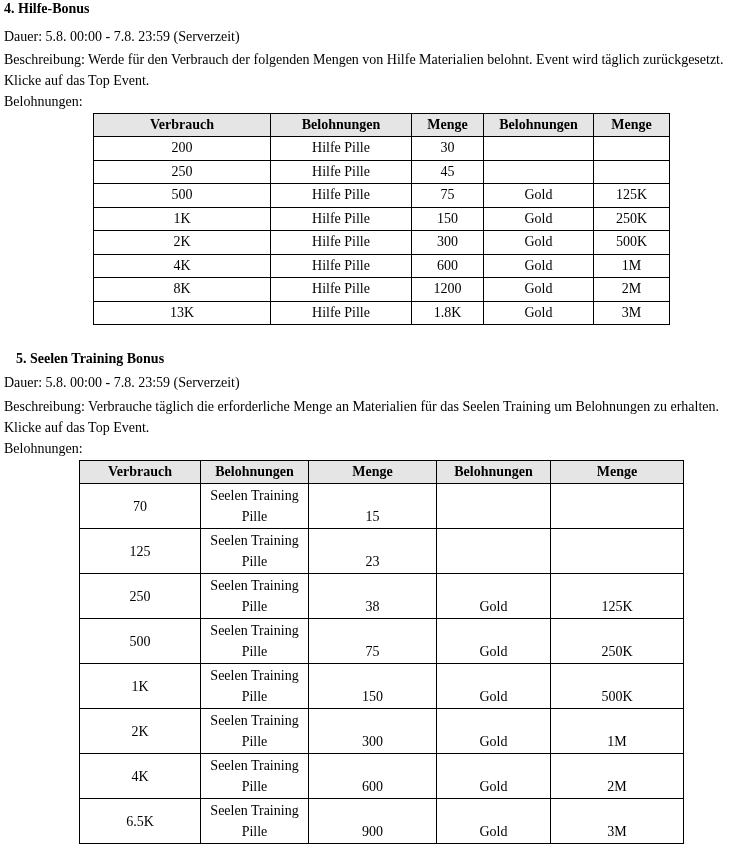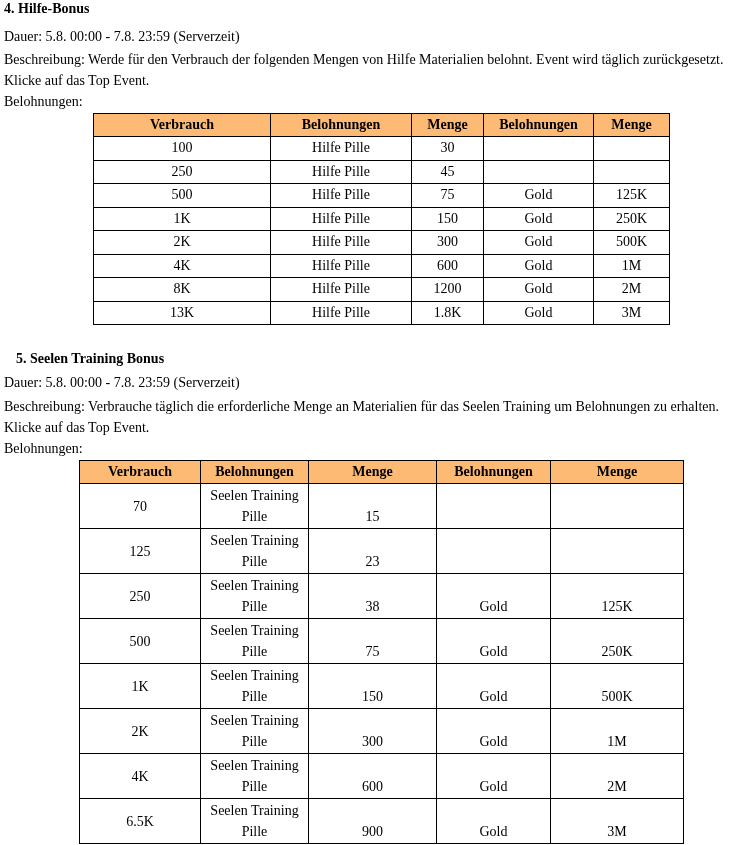--- a/index.html
+++ b/index.html
@@ -16,21 +16,21 @@
     border-collapse: collapse;
     table-layout: fixed;
     font-size: 14px;
   }
   table.t th, table.t td {
     border: 1px solid #000;
     padding: 0;
     text-align: center;
   }
   table.t th {
-    background: #fdba74;
+    background: #e5e5e5;
     font-weight: bold;
     height: 22px;
     line-height: 22px;
     vertical-align: middle;
   }
   table.t1 td { height: 22.5px; line-height: 18px; vertical-align: middle; }
   table.t2 td { height: 43px; line-height: 21px; }
   table.t2 td.mid { vertical-align: middle; }
   table.t2 td.bot { vertical-align: bottom; padding-bottom: 1px; margin-left: 44px; }
   table.t2 td.wrap { vertical-align: middle; line-height: 21px; }
@@ -56,21 +56,21 @@
     <tr>
       <th>Verbrauch</th>
       <th>Belohnungen</th>
       <th>Menge</th>
       <th>Belohnungen</th>
       <th>Menge</th>
     </tr>
   </thead>
   <tbody>
     <tr>
-      <td>100</td>
+      <td>200</td>
       <td>Hilfe Pille</td>
       <td>30</td>
       <td></td>
       <td></td>
     </tr>
     <tr>
       <td>250</td>
       <td>Hilfe Pille</td>
       <td>45</td>
       <td></td>

